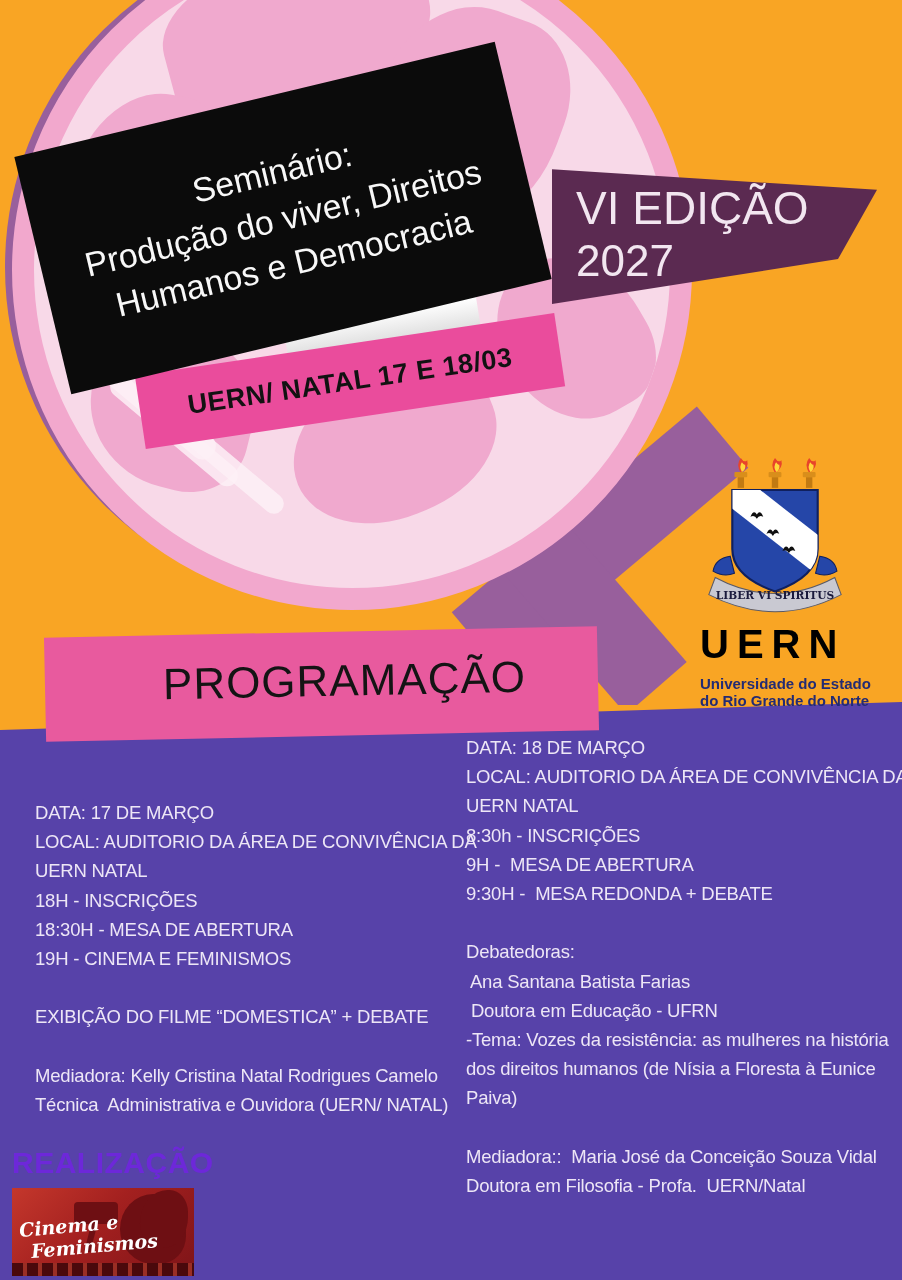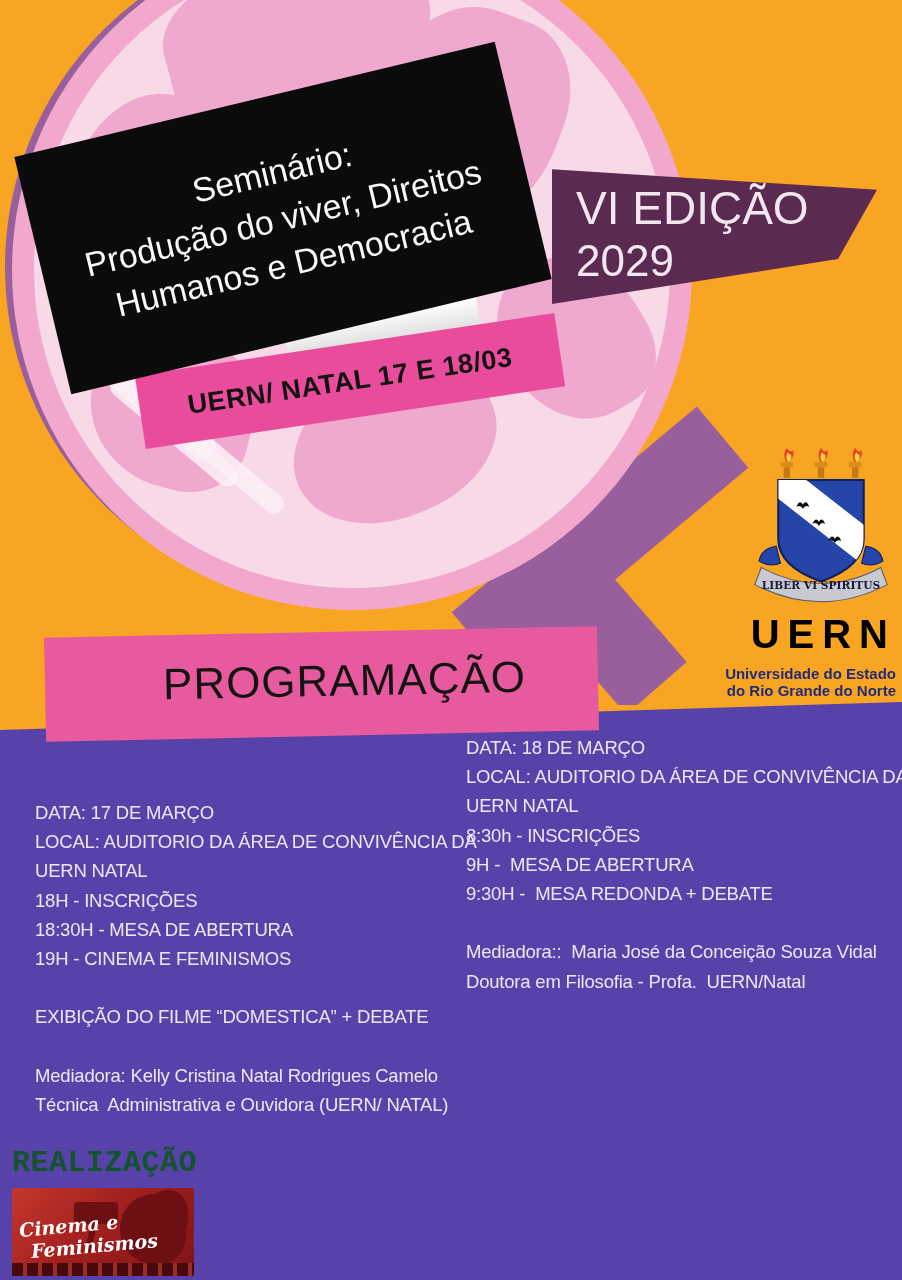--- a/index.html
+++ b/index.html
@@ -77,26 +77,26 @@
   }
   .program-banner span{color:#141414;font-size:44px;letter-spacing:1px;}
 
   
   .pcol{z-index:8;color:#EDE6F6;font-size:18.5px;line-height:1.58;letter-spacing:-0.2px;}
   .pcol p{margin:0 0 29px 0;white-space:pre;}
   .col-left{left:35px;top:763px;width:440px;margin-top:35px;}
   .col-right{left:466px;top:733px;width:436px;}
 
   
-  .uern-block{left:700px;top:448px;width:196px;z-index:5;text-align:right;}
+  .uern-block{left:700px;top:458px;width:196px;z-index:5;text-align:left;}
   .uern-acronym{color:#000000;font-size:40px;font-weight:800;letter-spacing:8px;margin-top:2px;}
   .uern-name{color:#232B74;font-size:15px;font-weight:700;line-height:1.15;margin-top:8px;}
 
   
-  .realizacao-label{left:12px;top:1146px;z-index:8;color:#14532d;font-size:30px;font-weight:800;letter-spacing:.5px;font-family:Liberation Mono, monospace;}
+  .realizacao-label{left:12px;top:1146px;z-index:8;color:#6d28d9;font-size:30px;font-weight:800;letter-spacing:.5px;}
   .cinema-logo{
     left:12px;top:1188px;width:182px;height:88px;z-index:8;overflow:hidden;
     background:linear-gradient(135deg,#C4372C 0%,#A3201F 45%,#7E1418 100%);
   }
   .sil{position:absolute;background:#6E0F13;}
   .cinema-text{position:absolute;left:8px;top:26px;color:#fff;
     font-family:"DejaVu Serif",serif;font-style:italic;font-weight:700;
     font-size:19px;line-height:1.15;transform:rotate(-5deg);}
   .film-strip{position:absolute;left:0;bottom:0;width:100%;height:13px;
     background:repeating-linear-gradient(90deg,#4A090C 0 11px,#9A2E24 11px 15px);}
@@ -121,21 +121,21 @@
     <div class="floral-blob" style="left:255px;top:415px;width:210px;height:150px;border-radius:55% 45% 50% 50%;transform:rotate(-22deg);"></div>
     <div class="floral-blob" style="left:55px;top:380px;width:165px;height:155px;border-radius:50% 50% 40% 60%;transform:rotate(14deg);"></div>
     <div class="floral-blob" style="left:470px;top:300px;width:140px;height:170px;border-radius:50% 60% 40% 55%;transform:rotate(-30deg);"></div>
     <div class="streak" style="left:15px;top:430px;width:185px;height:26px;transform:rotate(40deg);"></div>
     <div class="streak" style="left:60px;top:468px;width:160px;height:22px;transform:rotate(40deg);"></div>
     <div class="streak" style="left:115px;top:500px;width:150px;height:20px;transform:rotate(40deg);"></div>
   </div>
 
   <div class="abs edition-banner">
     <div class="ed1">VI EDIÇÃO</div>
-    <div class="ed2">2029</div>
+    <div class="ed2">2027</div>
   </div>
 
   <div class="abs white-sliver"></div>
   <div class="abs venue-banner">
     <span>UERN/ NATAL 17 E 18/03</span>
   </div>
 
   <div class="abs title-box">
     <div>
       <div class="tline">Seminário:</div>
@@ -209,20 +209,26 @@
     <p>Mediadora: Kelly Cristina Natal Rodrigues Camelo
 Técnica  Administrativa e Ouvidora (UERN/ NATAL)</p>
   </div>
   <div class="abs pcol col-right">
     <p>DATA: 18 DE MARÇO
 LOCAL: AUDITORIO DA ÁREA DE CONVIVÊNCIA DA
 UERN NATAL
 8:30h - INSCRIÇÕES
 9H -  MESA DE ABERTURA
 9:30H -  MESA REDONDA + DEBATE</p>
+    <p>Debatedoras:
+ Ana Santana Batista Farias
+ Doutora em Educação - UFRN
+-Tema: Vozes da resistência: as mulheres na história
+dos direitos humanos (de Nísia a Floresta à Eunice
+Paiva)</p>
     <p>Mediadora::  Maria José da Conceição Souza Vidal
 Doutora em Filosofia - Profa.  UERN/Natal</p>
   </div>
 
   <div class="abs realizacao-label">REALIZAÇÃO</div>
   <div class="abs cinema-logo">
     <div class="sil" style="left:108px;top:6px;width:66px;height:70px;border-radius:50% 45% 40% 50%;"></div>
     <div class="sil" style="left:62px;top:14px;width:44px;height:22px;border-radius:4px;"></div>
     <div class="sil" style="left:76px;top:34px;width:6px;height:30px;transform:rotate(14deg);"></div>
     <div class="sil" style="left:128px;top:2px;width:48px;height:58px;border-radius:60% 40% 55% 45%;"></div>

